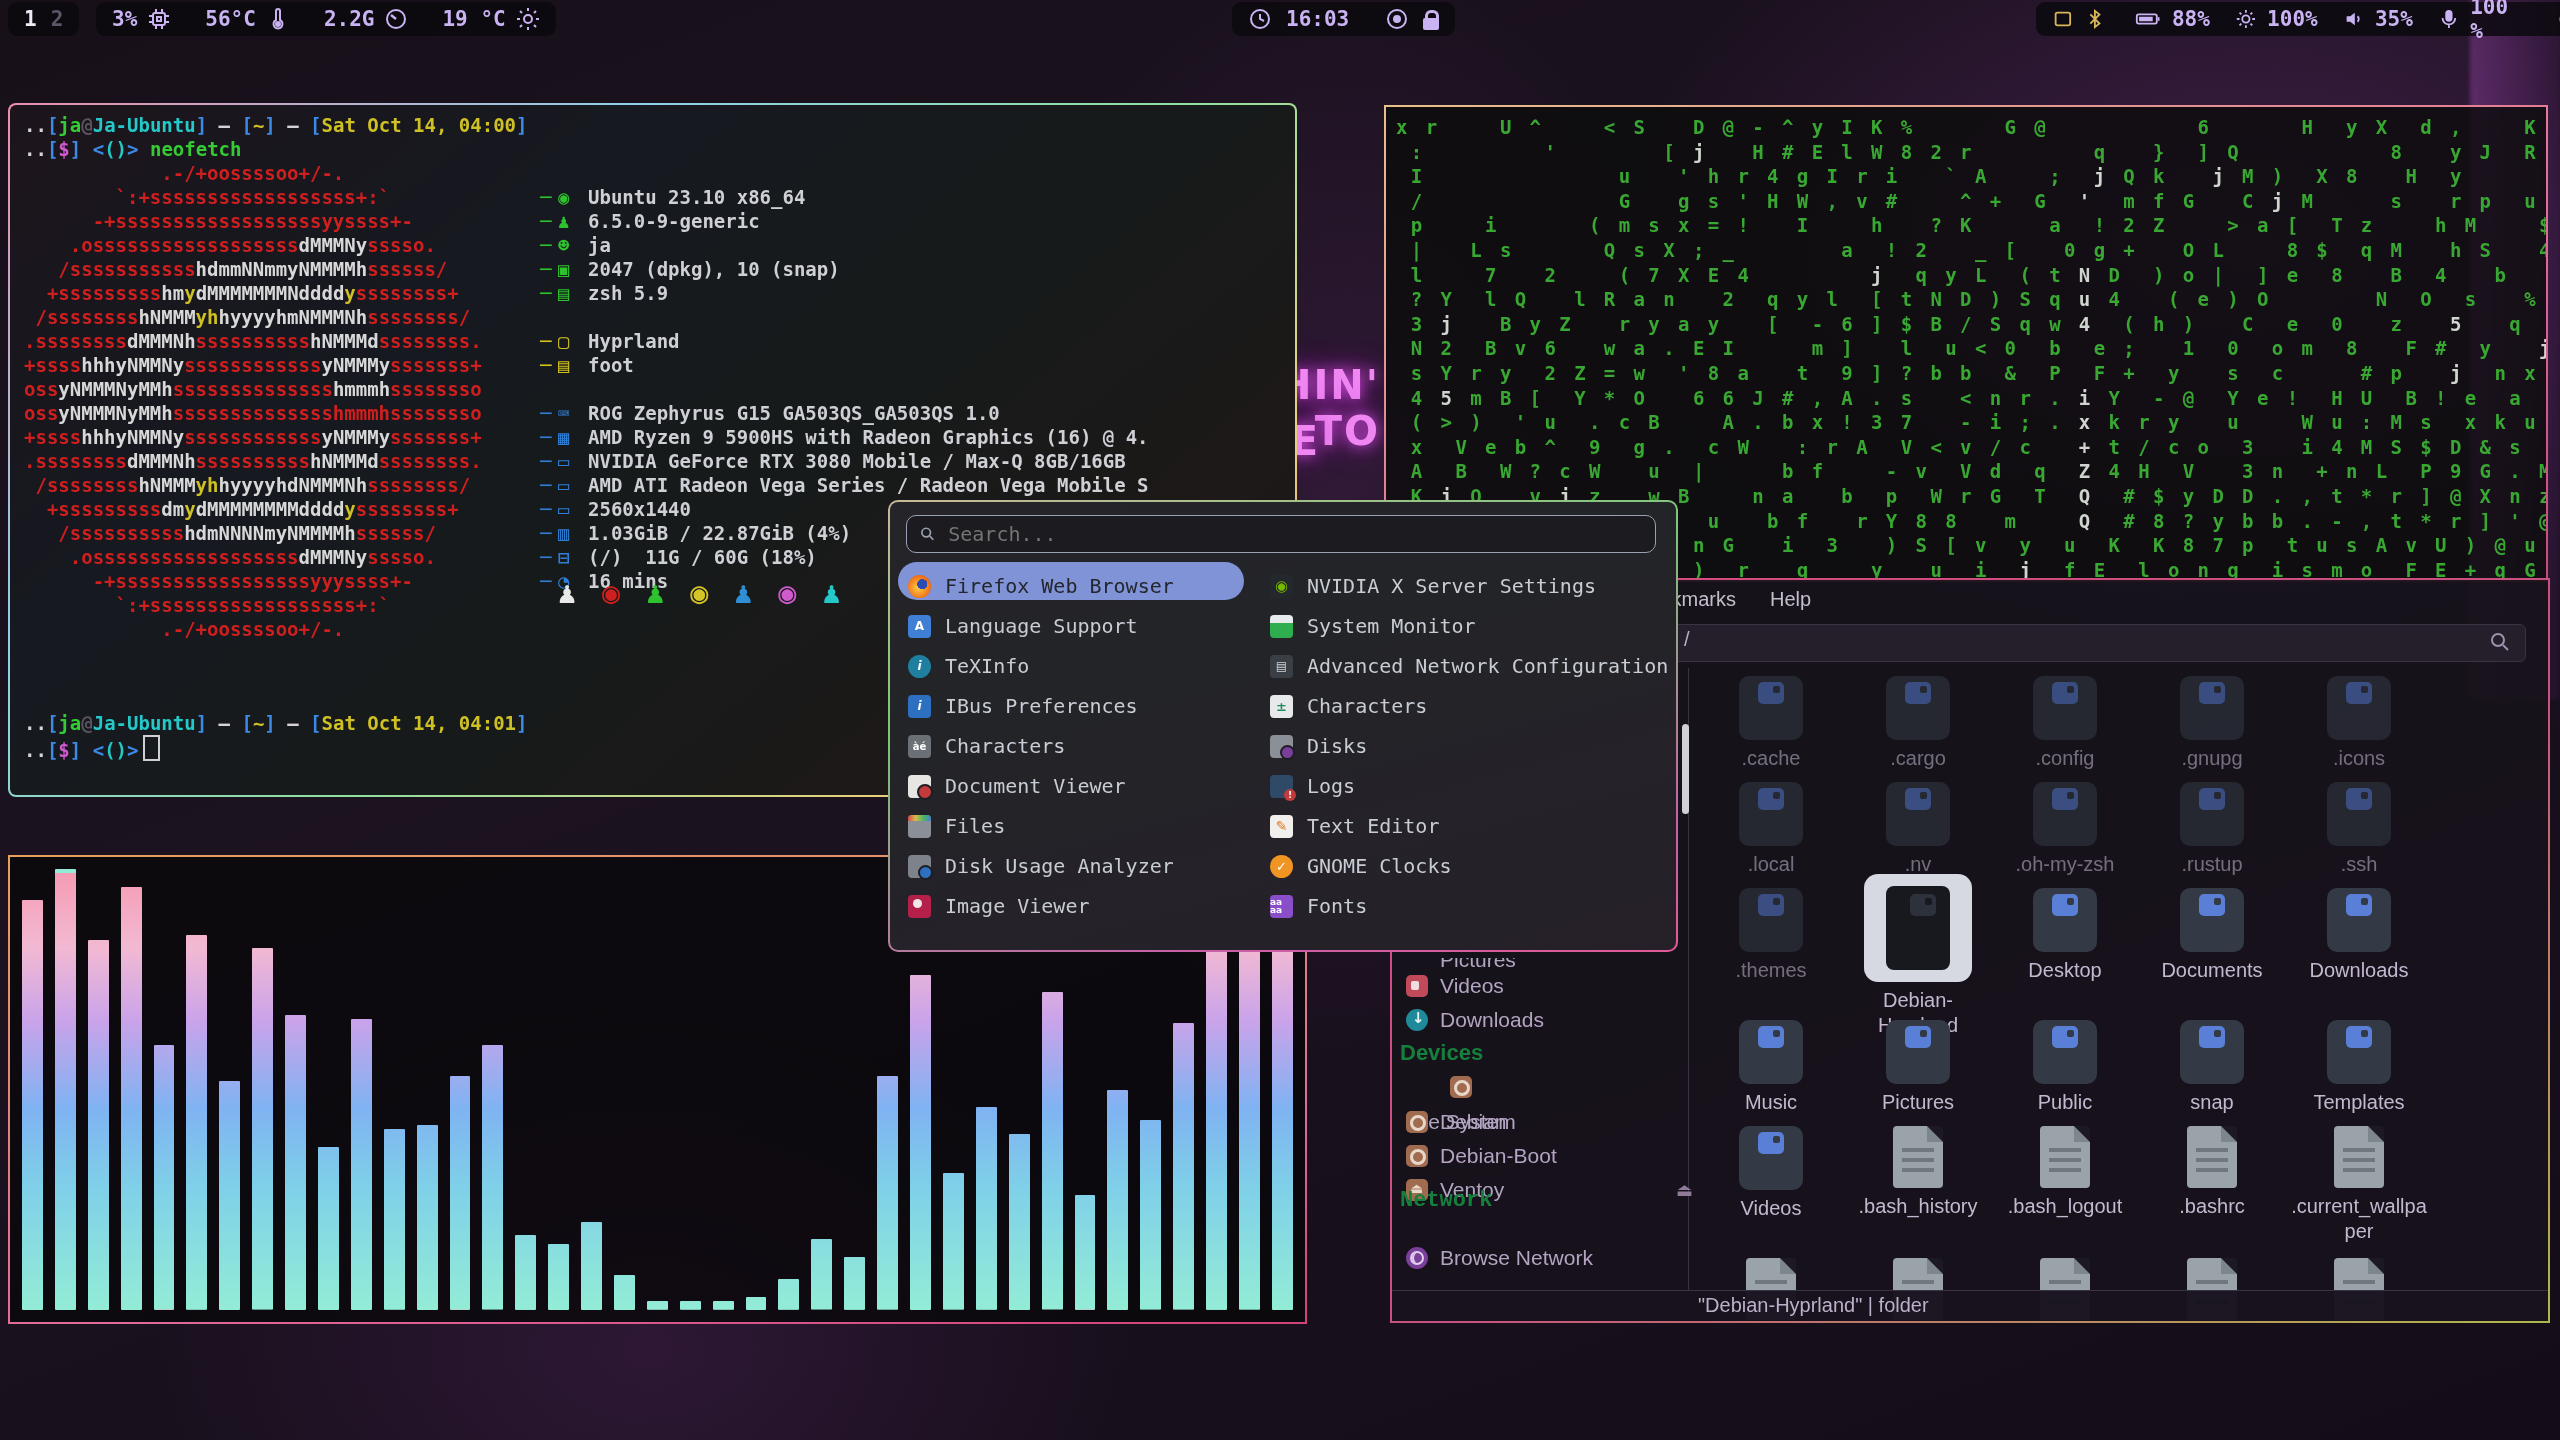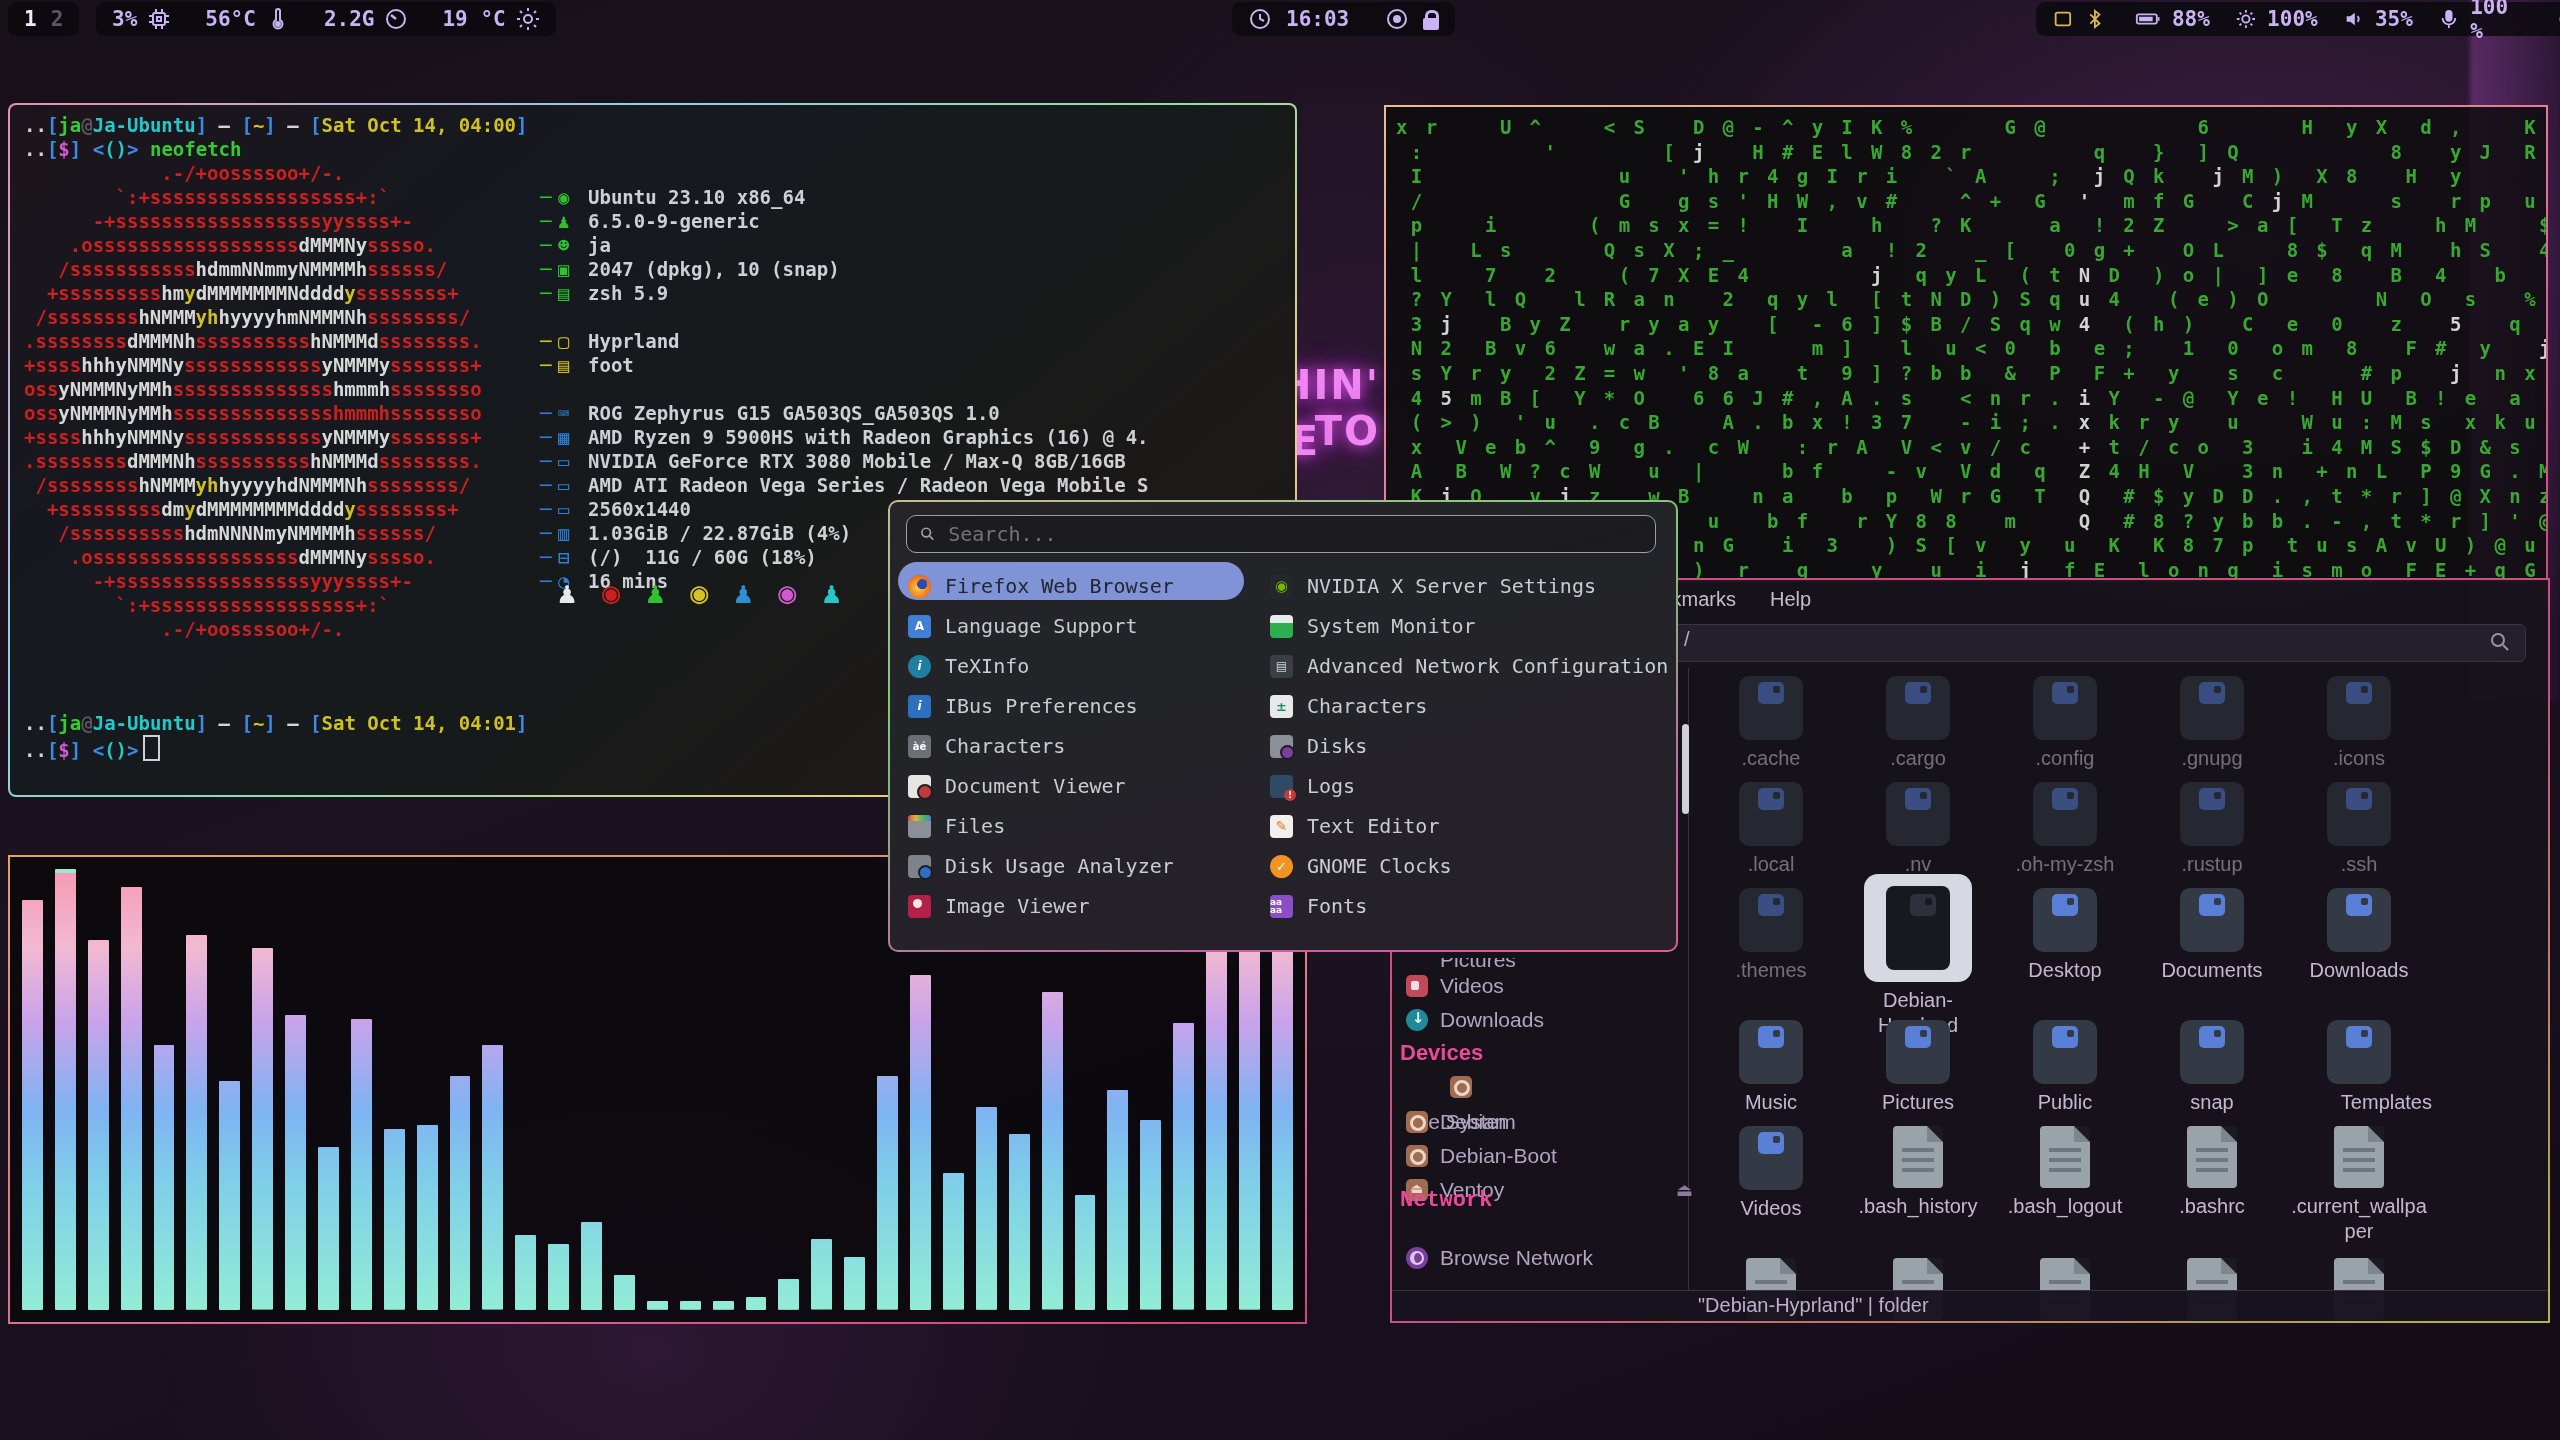--- a/index.html
+++ b/index.html
@@ -55,21 +55,21 @@
     background:rgba(22,18,27,.94);border:2px solid;border-image:linear-gradient(150deg,#d84a7f,#c8527f 55%,#b0b84a)1;
     font-family:"Liberation Sans",sans-serif;color:#c0b4cc;overflow:hidden;}
   .fm-menu-item{position:absolute;top:8px;font-size:20px;color:#c5bccc;}
   .fm-pathbar{position:absolute;left:12px;top:44px;width:1120px;height:36px;background:#241f2b;
     border:1px solid #3a3442;border-radius:6px;}
   .fm-path{position:absolute;left:292px;top:48px;font-size:20px;color:#b9adc6;}
   .fm-search{position:absolute;left:1096px;top:50px;width:24px;height:24px;color:#9d92ab;}
   .fm-sep{position:absolute;left:296px;top:88px;width:1px;height:622px;background:#3a3442;}
   .fm-scrollthumb{position:absolute;left:290px;top:144px;width:7px;height:90px;border-radius:4px;background:#cfd0d8;}
   .sb-item{position:absolute;left:14px;display:flex;align-items:center;gap:12px;font-size:21px;color:#b3a5c2;}
-  .sb-header{position:absolute;left:8px;font:700 22px "Liberation Sans",sans-serif;color:#ec4899;}
+  .sb-header{position:absolute;left:8px;font:700 22px "Liberation Sans",sans-serif;color:#15803d;}
   .sb-ic{width:22px;height:22px;border-radius:5px;flex:none;position:relative;}
   .sbi-videos{background:#c04a5a;}
   .sbi-videos::after{content:"";position:absolute;left:5px;top:6px;width:8px;height:9px;background:#f0dde0;border-radius:2px;}
   .sbi-downloads{background:#1e8a9a;border-radius:50%;}
   .sbi-downloads::after{content:"↓";position:absolute;left:6px;top:0px;color:#e8f4f4;font:700 15px "DejaVu Sans",sans-serif;}
   .sbi-drive{background:#a06b4f;}
   .sbi-drive::after{content:"";position:absolute;left:4px;top:4px;width:10px;height:10px;border:3px solid #e8d8cc;border-radius:50%;}
   .sbi-ventoy{background:#a06b4f;}
   .sbi-ventoy::after{content:"⏏";position:absolute;left:4px;top:1px;color:#e8d8cc;font-size:14px;}
   .sbi-globe{background:#7a3f9a;border-radius:50%;}
@@ -463,21 +463,21 @@
             <div class="tabf c-public"></div>
           </div>
           <div class="glabel">Public</div>
         </div>
         <div class="gitem" style="left: 747px; top: 440px;">
           <div class="gicon">
             <div class="tabf c-snap"></div>
           </div>
           <div class="glabel">snap</div>
         </div>
-        <div class="gitem" style="left: 894px; top: 440px; text-align: right;">
+        <div class="gitem" style="left: 894px; top: 440px;">
           <div class="gicon">
             <div class="tabf c-templates"></div>
           </div>
           <div class="glabel">Templates</div>
         </div>
         <div class="gitem" style="left: 306px; top: 546px;">
           <div class="gicon">
             <div class="tabf c-videos"></div>
           </div>
           <div class="glabel">Videos</div>

